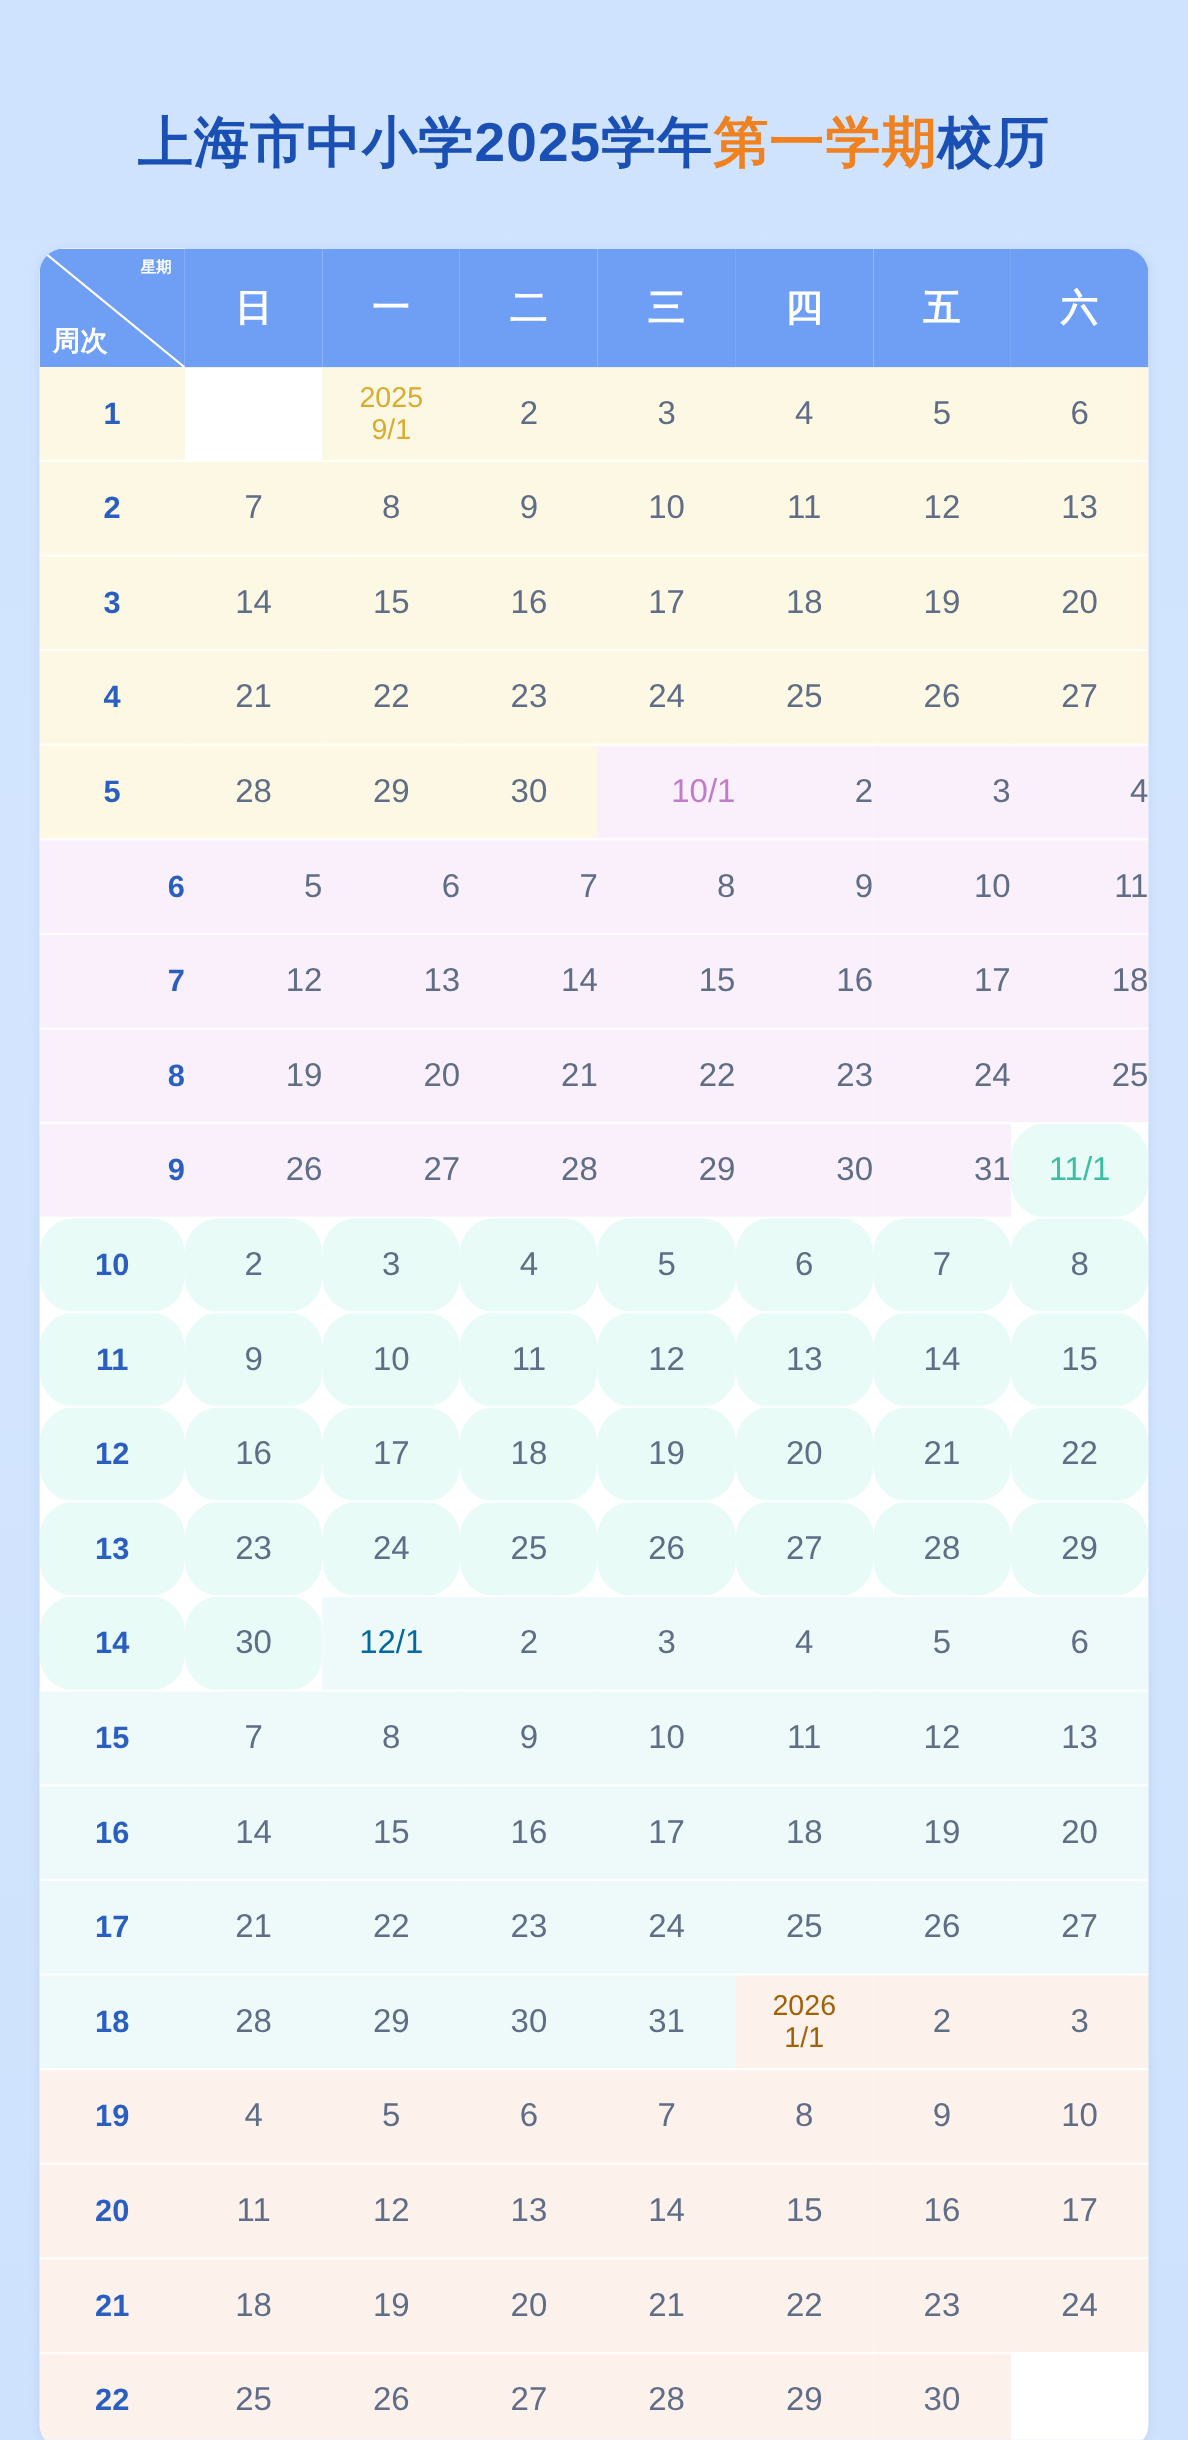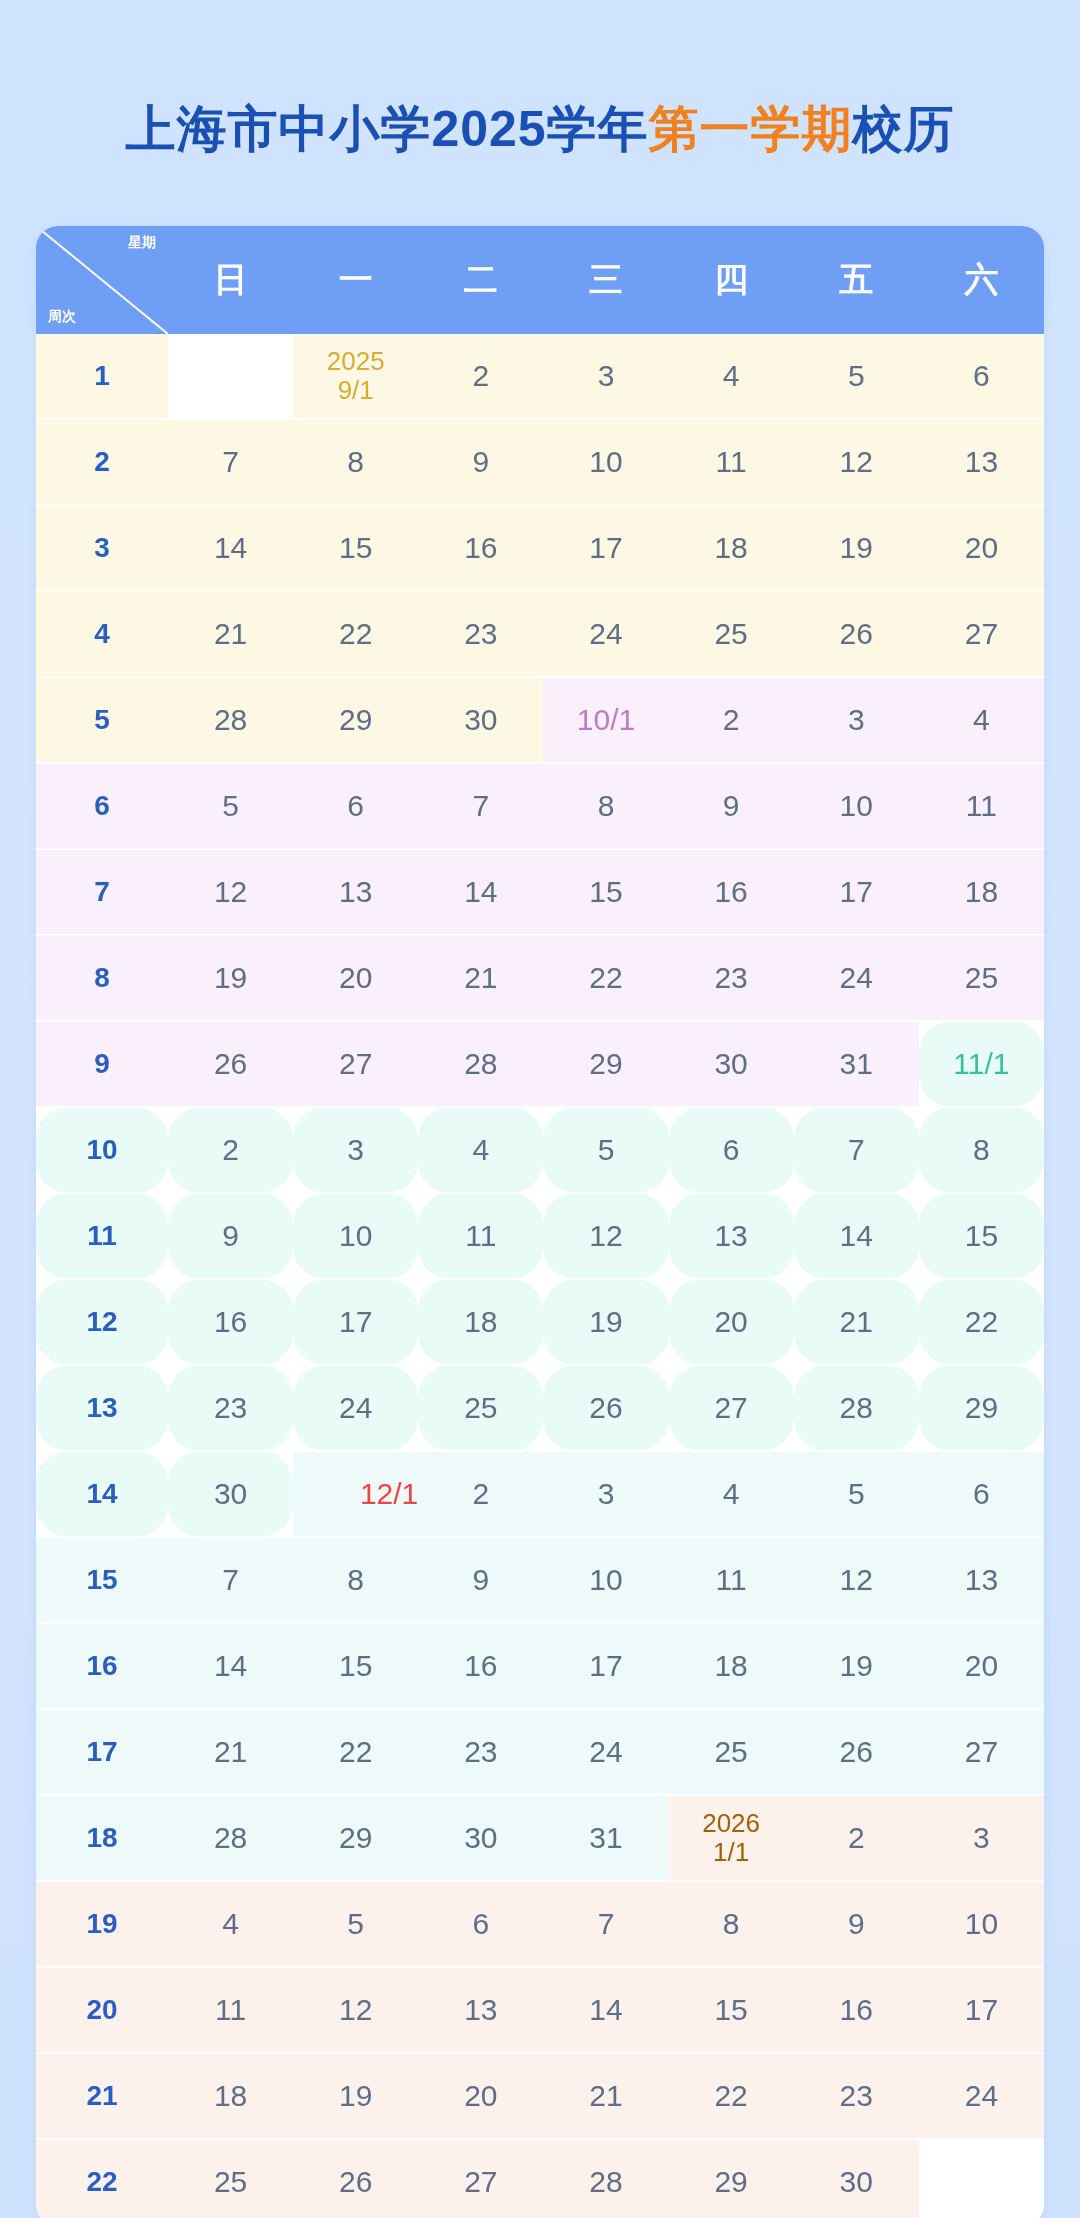--- a/index.html
+++ b/index.html
@@ -83,21 +83,21 @@
   .corner .lbl-week {
     position: absolute;
     right: 12px;
     top: 8px;
     font-size: 14px;
   }
   .corner .lbl-no {
     position: absolute;
     left: 12px;
     bottom: 8px;
-    font-size: 14px;
+    font-size: 25px;
   }
   
   .wk {
     width: 132px;
     height: 84px;
     text-align: center;
     vertical-align: middle;
     font-size: 28px;
     font-weight: bold;
     color: #2a5fc0;
@@ -111,35 +111,35 @@
     color: #5f6e86;
     background: #ffffff;
   }
   .day.two-line {
     font-size: 26px;
     line-height: 1.12;
     text-align: center;
   }
   
   .m-sep { background: #fdf8e3; }
-  .m-oct { background: #f9f0fb; }
+  .m-oct { background: #f9f0fb; text-align: right; }
   .m-nov { background: #e9fbf6; border-radius: 32px; }
   .m-dec { background: #edfaf9; }
   .m-jan { background: #fdf1ec; }
   .m-none { background: #ffffff; }
   .wk.m-sep { background: #fdf8e3; }
   .wk.m-oct { background: #f9f0fb; }
   .wk.m-nov { background: #e9fbf6; }
   .wk.m-dec { background: #edfaf9; }
   .wk.m-jan { background: #fdf1ec; }
   
   .acc-sep { color: #d9ab2e; }
   .acc-oct { color: #c07cc9; }
   .acc-nov { color: #3bbfa0; }
-  .acc-dec { color: #ef4444; text-align: right; }
+  .acc-dec { color: #0369a1; }
   .acc-jan { color: #a16207; }
   
   tr.body-row td {
     border-bottom: 2px solid rgba(255,255,255,0.85);
   }
 </style>
 </head>
 <body>
 
 <div id="page">

